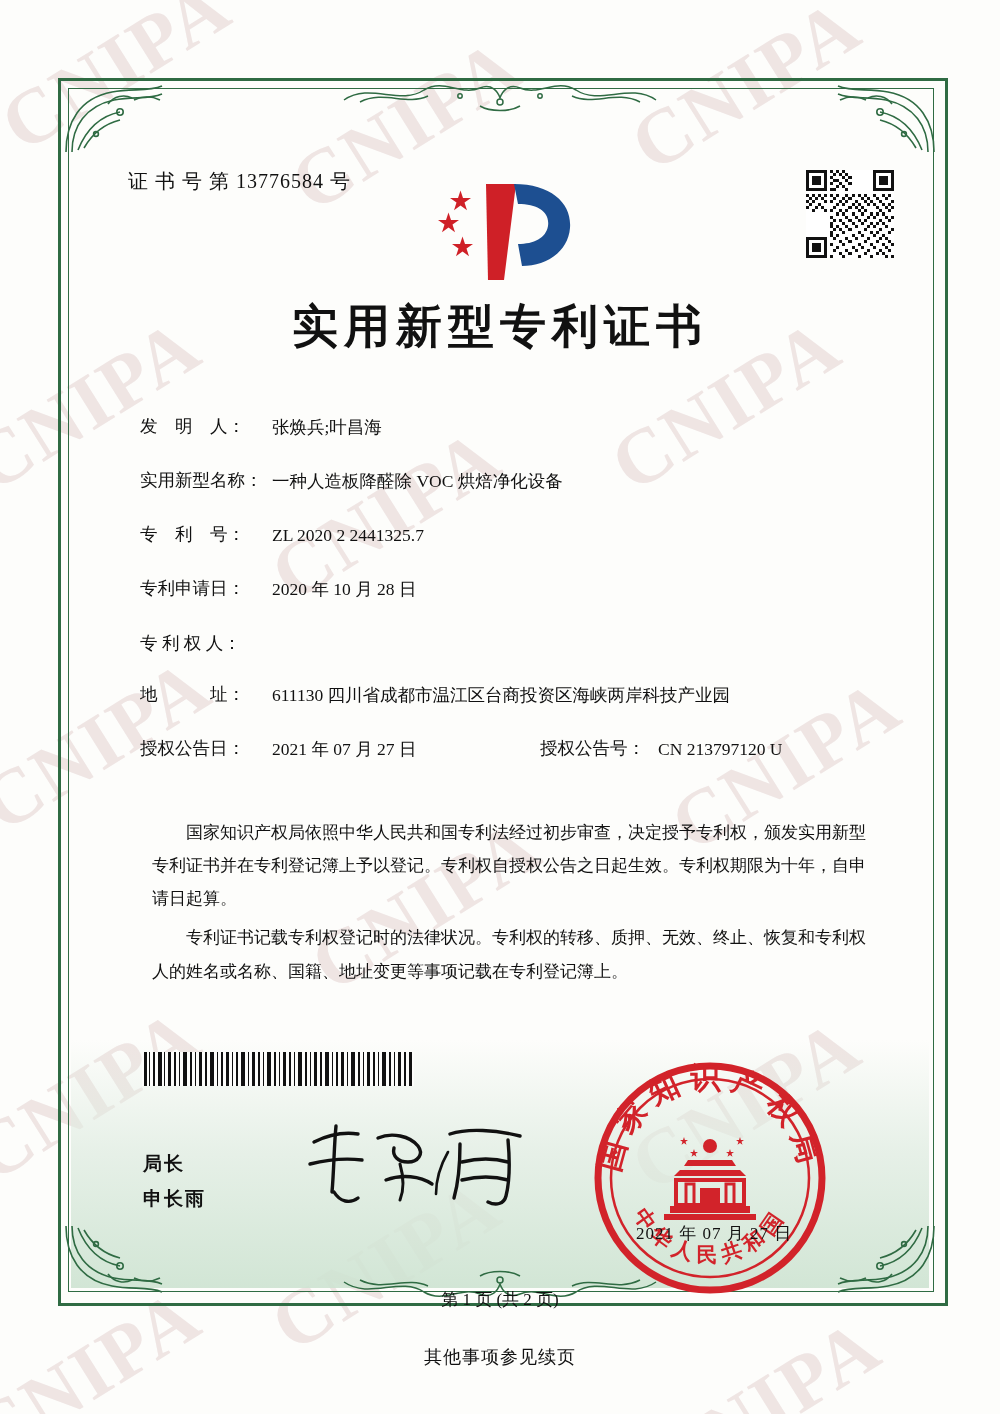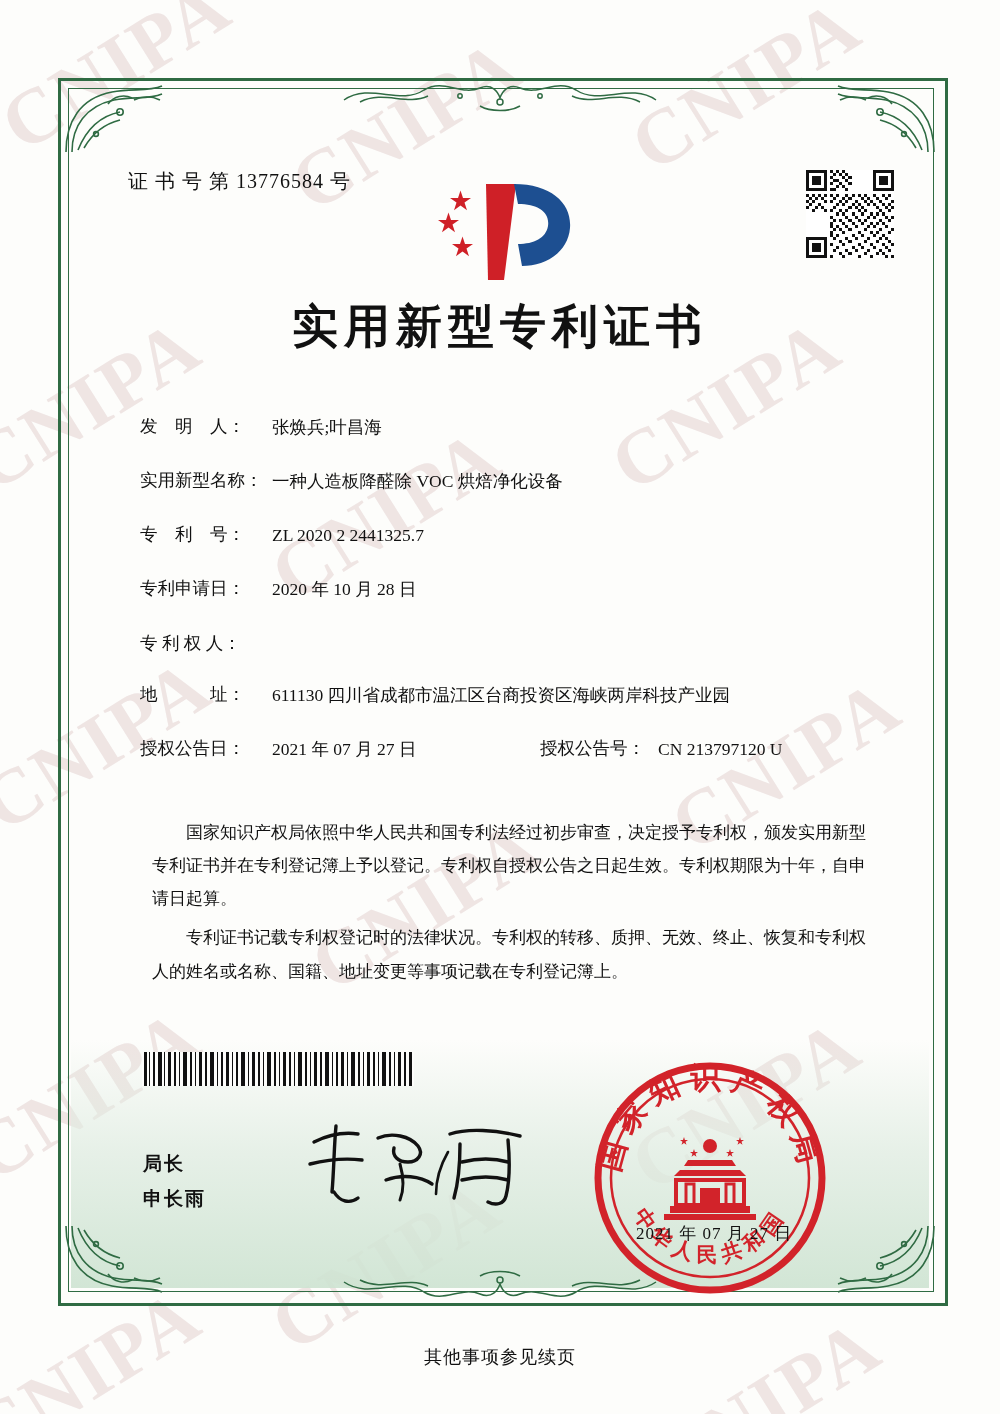--- a/index.html
+++ b/index.html
@@ -740,17 +740,18 @@
           <path d="M16 -28 l2.5 1.8 l-1 3 l2.5 -1.9 l2.5 1.9 l-1 -3 l2.5 -1.8 h-3.1 l-0.9 -3 l-1 3 z"></path>
           <path d="M-30 -40 l2.5 1.8 l-1 3 l2.5 -1.9 l2.5 1.9 l-1 -3 l2.5 -1.8 h-3.1 l-0.9 -3 l-1 3 z"></path>
           <path d="M26 -40 l2.5 1.8 l-1 3 l2.5 -1.9 l2.5 1.9 l-1 -3 l2.5 -1.8 h-3.1 l-0.9 -3 l-1 3 z"></path>
           <rect x="-24" y="4" width="8" height="21" fill="none" stroke="#d2232a" stroke-width="3"></rect>
           <rect x="16" y="4" width="8" height="21" fill="none" stroke="#d2232a" stroke-width="3"></rect>
         </g>
       </svg>
     </div>
     <div class="seal-date">2021 年 07 月 27 日</div>
 
+    <div class="page-no">第 1 页 (共 2 页)</div>
   </div>
 
   <div class="footer-note">其他事项参见续页</div>
 
 </div>
 
 </body></html>

